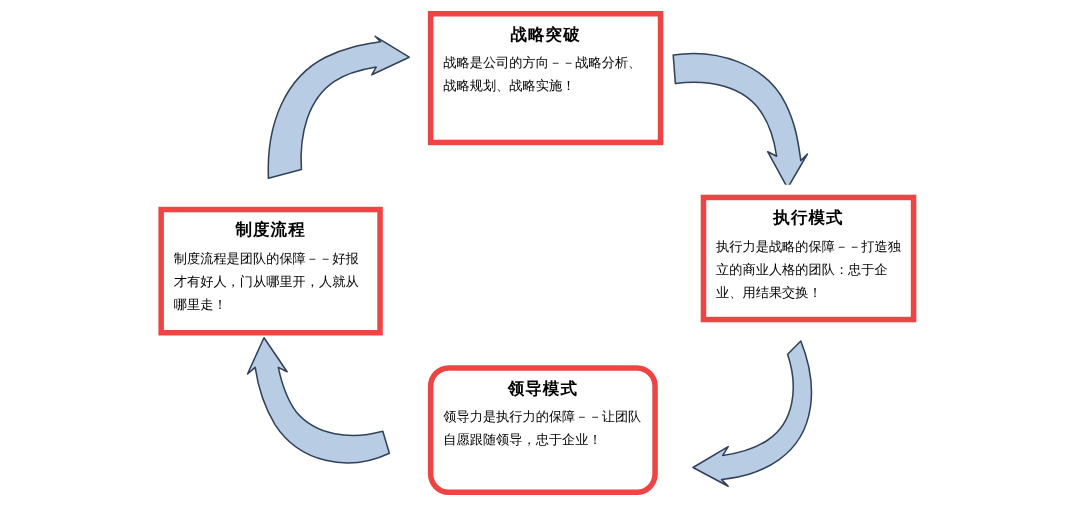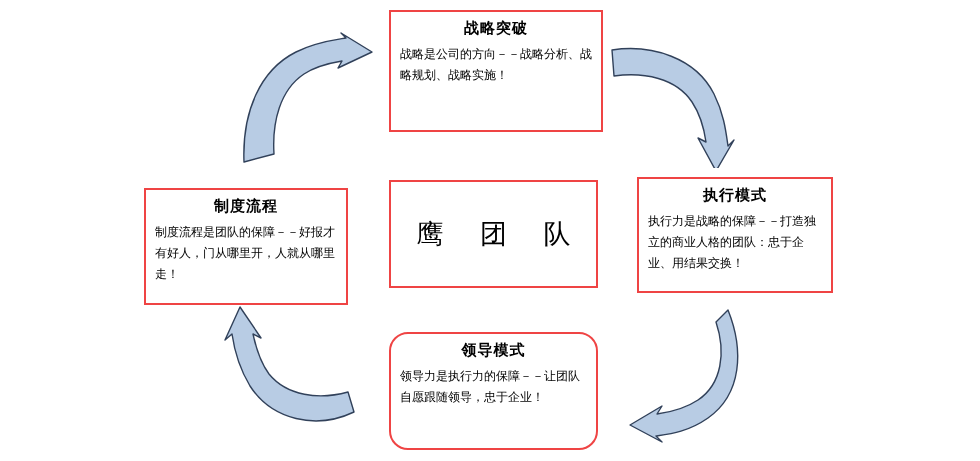--- a/index.html
+++ b/index.html
@@ -13,21 +13,21 @@
   #canvas {
     position: relative;
     width: 980px;
     height: 461px;
     background: #ffffff;
     overflow: hidden;
   }
   .node-box {
     position: absolute;
     box-sizing: border-box;
-    border: 2px solid #ef4444;
+    border: 5px solid #ef4444;
     background: #ffffff;
     padding: 6px 9px 4px 9px;
   }
   .node-title {
     text-align: center;
     font-weight: bold;
     font-size: 15px;
     line-height: 20px;
     letter-spacing: 1px;
     color: #000000;
@@ -94,23 +94,20 @@
   <div class="node-box" id="box-execution">
     <div class="node-title">执行模式</div>
     <div class="node-body">执行力是战略的保障－－打造独立的商业人格的团队：忠于企业、用结果交换！</div>
   </div>
 
   <div class="node-box" id="box-leadership">
     <div class="node-title">领导模式</div>
     <div class="node-body">领导力是执行力的保障－－让团队自愿跟随领导，忠于企业！</div>
   </div>
 
-  <div class="node-box" id="box-center">
-    <div class="center-title">鹰 团 队</div>
-  </div>
 
   <svg class="arrow" id="arrow-tl" width="140" height="135" viewBox="0 0 140 135">
     <path d="M 6,128 C 4,78 22,36 58,18 C 78,8 96,6 108,4 L 103,-1 L 134,18 L 100,34 L 104,27
              C 92,29 78,32 66,40 C 42,56 34,88 36,120 Z" transform="translate(0,6) scale(1,1)" fill="#b8cce4" stroke="#31415a" stroke-width="1.4" stroke-linejoin="round"></path>
   </svg>
 
   <svg class="arrow" id="arrow-tr" width="150" height="140" viewBox="0 0 150 140">
     <path d="M 12,22 C 52,16 96,30 114,66 C 124,86 126,104 128,118 L 134,112 L 116,143 L 98,110
              L 106,114 C 104,100 100,86 92,74 C 76,50 44,44 14,48 Z" fill="#b8cce4" stroke="#31415a" stroke-width="1.4" stroke-linejoin="round"></path>
   </svg>

